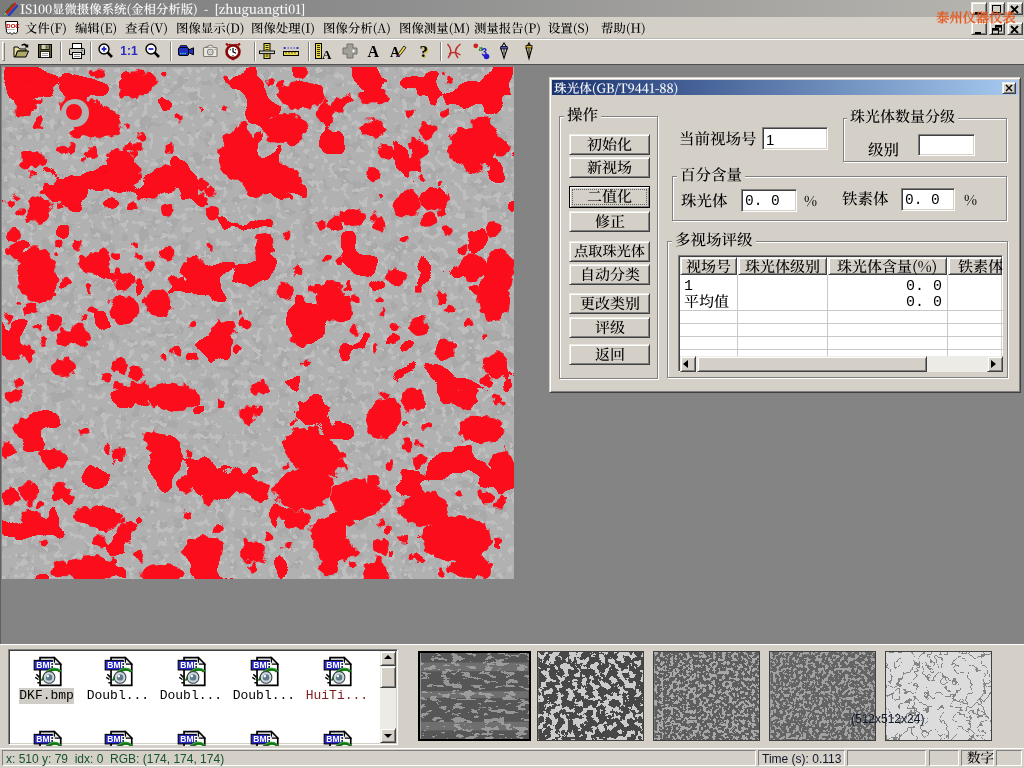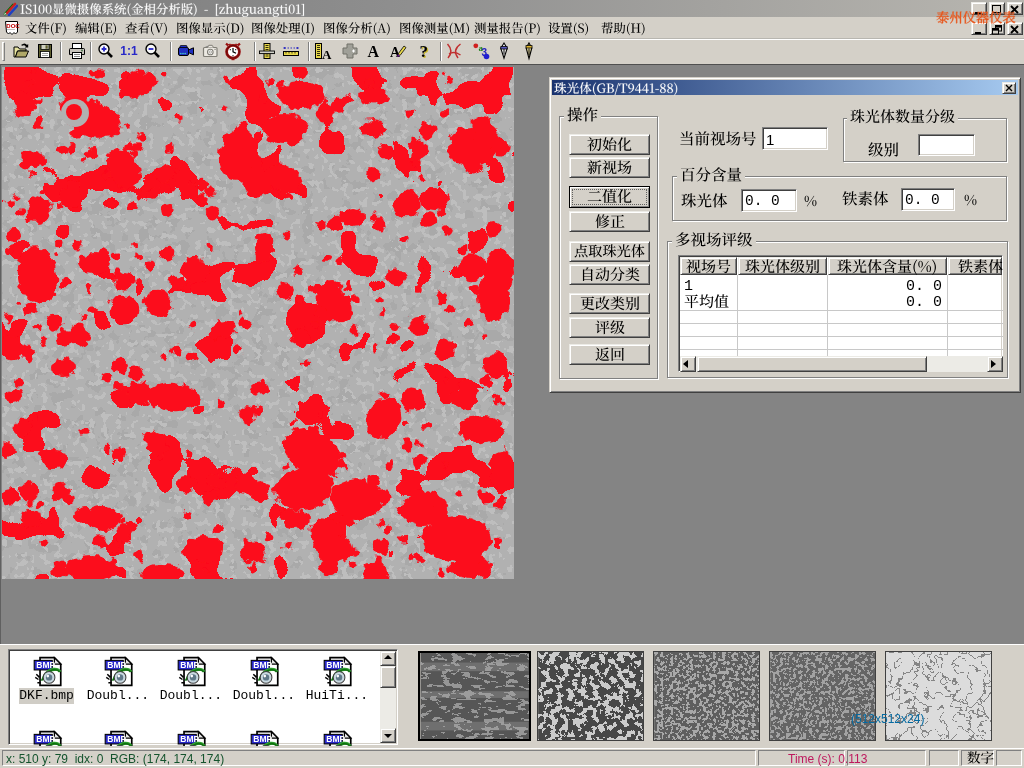--- a/index.html
+++ b/index.html
@@ -794,21 +794,21 @@
 <path d="M22 3.5 l6 6 h-6z" fill="#e8e8e8" stroke="#000" stroke-width="1.2"></path>
 <rect x="3" y="6" width="17" height="9" fill="#2828c8" stroke="#000"></rect>
 <text x="5" y="13.5" font-size="8" font-weight="bold" fill="#fff" font-family="Liberation Sans">BMP</text>
 <path d="M9 26 Q12 15 20 13 Q27 12 29 17 Q23 14 17 18 Q11 22 9 26z" fill="#30a030"></path>
 <path d="M10 25 Q14 17 20 15 Q25 14 27 17" fill="none" stroke="#107010" stroke-width="1.5"></path>
 <circle cx="17" cy="22" r="5.5" fill="#c8d8e0" stroke="#404040"></circle>
 <circle cx="17" cy="22" r="3" fill="#607888"></circle>
 <circle cx="15.8" cy="20.8" r="1.2" fill="#fff"></circle>
 <path d="M7 24 l-3-2 M8 22 l-3-3 M9 27 l-3 0" stroke="#000" stroke-width="1.4"></path>
 </svg>
-<div style="position:absolute;left:305.7px;top:688px;width:61.6px;height:16px;font:13px 'Liberation Mono';color:#000000;text-align:right;letter-spacing:0px;white-space:nowrap">HuiTi...</div>
+<div style="position:absolute;left:305.7px;top:688px;width:61.6px;height:16px;font:13px 'Liberation Mono';color:#7f1d1d;text-align:right;letter-spacing:0px;white-space:nowrap">HuiTi...</div>
 <svg style="position:absolute;left:31px;top:728px;clip-path:inset(0 0 16px 0)" width="34" height="34" viewBox="0 0 32 32">
 <path d="M8.5 3.5 H22 l6 6 V29.5 H8.5z" fill="#fff" stroke="#000" stroke-width="1.6"></path>
 <path d="M22 3.5 l6 6 h-6z" fill="#e8e8e8" stroke="#000" stroke-width="1.2"></path>
 <rect x="3" y="6" width="17" height="9" fill="#2828c8" stroke="#000"></rect>
 <text x="5" y="13.5" font-size="8" font-weight="bold" fill="#fff" font-family="Liberation Sans">BMP</text>
 <path d="M9 26 Q12 15 20 13 Q27 12 29 17 Q23 14 17 18 Q11 22 9 26z" fill="#30a030"></path>
 <path d="M10 25 Q14 17 20 15 Q25 14 27 17" fill="none" stroke="#107010" stroke-width="1.5"></path>
 <circle cx="17" cy="22" r="5.5" fill="#c8d8e0" stroke="#404040"></circle>
 <circle cx="17" cy="22" r="3" fill="#607888"></circle>
 <circle cx="15.8" cy="20.8" r="1.2" fill="#fff"></circle>
@@ -939,23 +939,23 @@
         <feComposite in="c" in2="t" operator="in"></feComposite>
       </filter>
     </defs>
     <rect width="120" height="90" fill="#dcdcdc"></rect>
     <rect width="120" height="90" filter="url(#tE)"></rect>
   </svg>
 <div style="position:absolute;left:0px;top:748px;width:1024px;height:20px;background:#d4d0c8;border-top:1px solid #fff;"></div>
 <div style="position:absolute;left:2px;top:750px;width:754px;height:16px;border:1px solid;border-color:#808080 #fff #fff #808080;"></div>
 <div style="position:absolute;left:6px;top:752px;font:12px 'Liberation Sans';color:#14532d;white-space:pre">x: 510 y: 79  idx: 0  RGB: (174, 174, 174)</div>
 <div style="position:absolute;left:758px;top:750px;width:87px;height:16px;border:1px solid;border-color:#808080 #fff #fff #808080;"></div>
-<div style="position:absolute;left:788px;top:752px;font:12px 'Liberation Sans';color:#be185d;white-space:pre">Time (s): 0.113</div>
+<div style="position:absolute;left:762px;top:752px;font:12px 'Liberation Sans';color:#0f172a;white-space:pre">Time (s): 0.113</div>
 <div style="position:absolute;left:847px;top:750px;width:79px;height:16px;border:1px solid;border-color:#808080 #fff #fff #808080;"></div>
-<div style="position:absolute;left:851px;top:712px;font:12px 'Liberation Sans';color:#0369a1;white-space:pre">(512x512x24)</div>
+<div style="position:absolute;left:851px;top:712px;font:12px 'Liberation Sans';color:#0f172a;white-space:pre">(512x512x24)</div>
 <div style="position:absolute;left:929px;top:750px;width:30px;height:16px;border:1px solid;border-color:#808080 #fff #fff #808080;"></div>
 <div style="position:absolute;left:961px;top:750px;width:33px;height:16px;border:1px solid;border-color:#808080 #fff #fff #808080;"></div>
 <svg style="position:absolute;left:967.0px;top:751.0px;overflow:visible" width="27.0" height="16.9" viewBox="0 0 2000 1250">
     <g fill="#000">
       <use href="#g6570" x="0" y="860"></use>
       <use href="#g5b57" x="1000" y="860"></use>
     </g>
   </svg>
 <div style="position:absolute;left:996px;top:750px;width:26px;height:16px;border:1px solid;border-color:#808080 #fff #fff #808080;"></div>
 <div style="position:absolute;left:549px;top:77px;width:472px;height:316px;background:#d4d0c8;border:1px solid;border-color:#d4d0c8 #404040 #404040 #d4d0c8;box-shadow:inset 1px 1px 0 #fff,inset -1px -1px 0 #808080;"></div>

